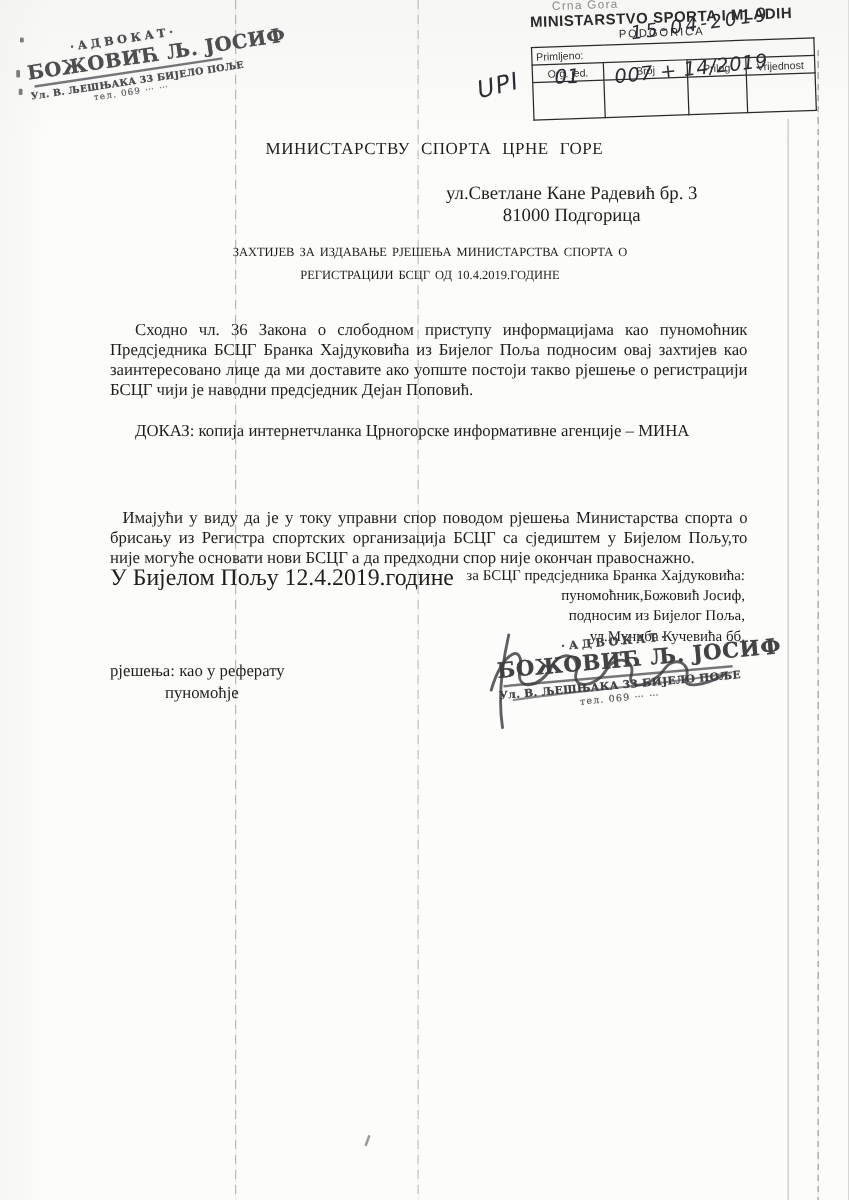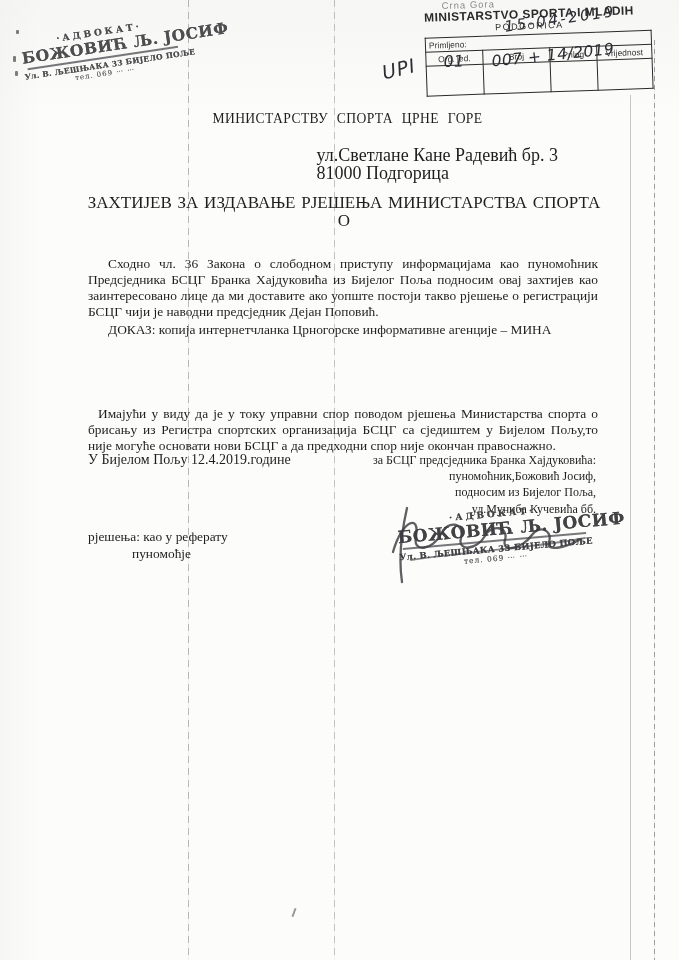--- a/index.html
+++ b/index.html
@@ -56,29 +56,29 @@
   .hand{position:absolute;font-family:"DejaVu Sans",sans-serif;font-style:italic;
         color:#2c2c34;white-space:nowrap;}
   .m-date{top:14px;left:100px;font-size:15px;letter-spacing:2.5px;transform:rotate(-6deg);}
   .m-ref{top:56px;left:-24px;font-size:19px;transform:rotate(-12deg);letter-spacing:1px;}
   .m-org{top:52px;left:38px;font-size:16px;}
   .m-broj{top:50px;left:86px;font-size:15.5px;letter-spacing:.5px;transform:rotate(-4deg);}
 
   
   .recipient{position:absolute;top:111px;left:8px;width:679px;text-align:center;
              font-size:13.6px;letter-spacing:.4px;word-spacing:5px;}
-  .address{position:absolute;top:147px;right:121px;text-align:left;font-size:18px;line-height:17.5px;}
+  .address{position:absolute;top:147px;right:121px;text-align:center;font-size:15px;line-height:17.5px;}
   .subject{position:absolute;top:194px;left:84px;width:520px;text-align:center;
-           font-size:17px;line-height:18px;word-spacing:1.5px;}
+           font-size:10px;line-height:18px;word-spacing:1.5px;}
   .para{position:absolute;left:88px;width:510px;margin:0;font-size:13.4px;line-height:15.9px;
         text-align:justify;text-align-last:left;}
   .para1{top:256px;text-indent:20px;}
-  .dokaz{top:322px;text-indent:20px;}
+  .dokaz{top:337px;text-indent:20px;}
   .para2{top:370px;text-indent:10px;margin-top:36px;}
-  .placedate{position:absolute;top:452px;left:88px;font-size:14px;}
+  .placedate{position:absolute;top:452px;left:88px;font-size:19px;}
   .sigblock{position:absolute;top:452px;right:83px;text-align:right;font-size:12px;line-height:16.2px;}
   .prilog{position:absolute;top:529px;left:88px;font-size:13.4px;line-height:16.5px;}
   .prilog2{padding-left:44px;}
 
   .signature{position:absolute;left:383px;top:494px;pointer-events:none;}
   .sig-path{fill:none;stroke:#3c3c42;stroke-width:2.3;stroke-linecap:round;opacity:.82;}
 
   .bottom-mark{position:absolute;left:293px;top:908px;width:2px;height:9px;
                background:#555;transform:rotate(20deg);opacity:.6;}
 </style>
@@ -135,20 +135,21 @@
 
   <div class="recipient">МИНИСТАРСТВУ СПОРТА ЦРНЕ ГОРЕ</div>
 
   <div class="address">
     <div>ул.Светлане Кане Радевић бр. 3</div>
     <div>81000 Подгорица</div>
   </div>
 
   <div class="subject">
     <div>ЗАХТИЈЕВ ЗА ИЗДАВАЊЕ РЈЕШЕЊА МИНИСТАРСТВА СПОРТА О</div>
+    <div>РЕГИСТРАЦИЈИ БСЦГ ОД 10.4.2019.ГОДИНЕ</div>
   </div>
 
   <p class="para para1">Сходно чл. 36 Закона о слободном приступу информацијама као пуномоћник Предсједника БСЦГ Бранка Хајдуковића из Бијелог Поља подносим овај захтијев као заинтересовано лице да ми доставите ако уопште постоји такво рјешење о регистрацији БСЦГ чији је наводни предсједник Дејан Поповић.</p>
   <p class="para dokaz">ДОКАЗ: копија интернетчланка Црногорске информативне агенције – МИНА</p>
   <p class="para para2">Имајући у виду да је у току управни спор поводом рјешења Министарства спорта о брисању из Регистра спортских организација БСЦГ са сједиштем у Бијелом Пољу,то није могуће основати нови БСЦГ а да предходни спор није окончан правоснажно.</p>
 
   <div class="placedate">У Бијелом Пољу 12.4.2019.године</div>
 
   <div class="sigblock">
     <div>за БСЦГ предсједника Бранка Хајдуковића:</div>

